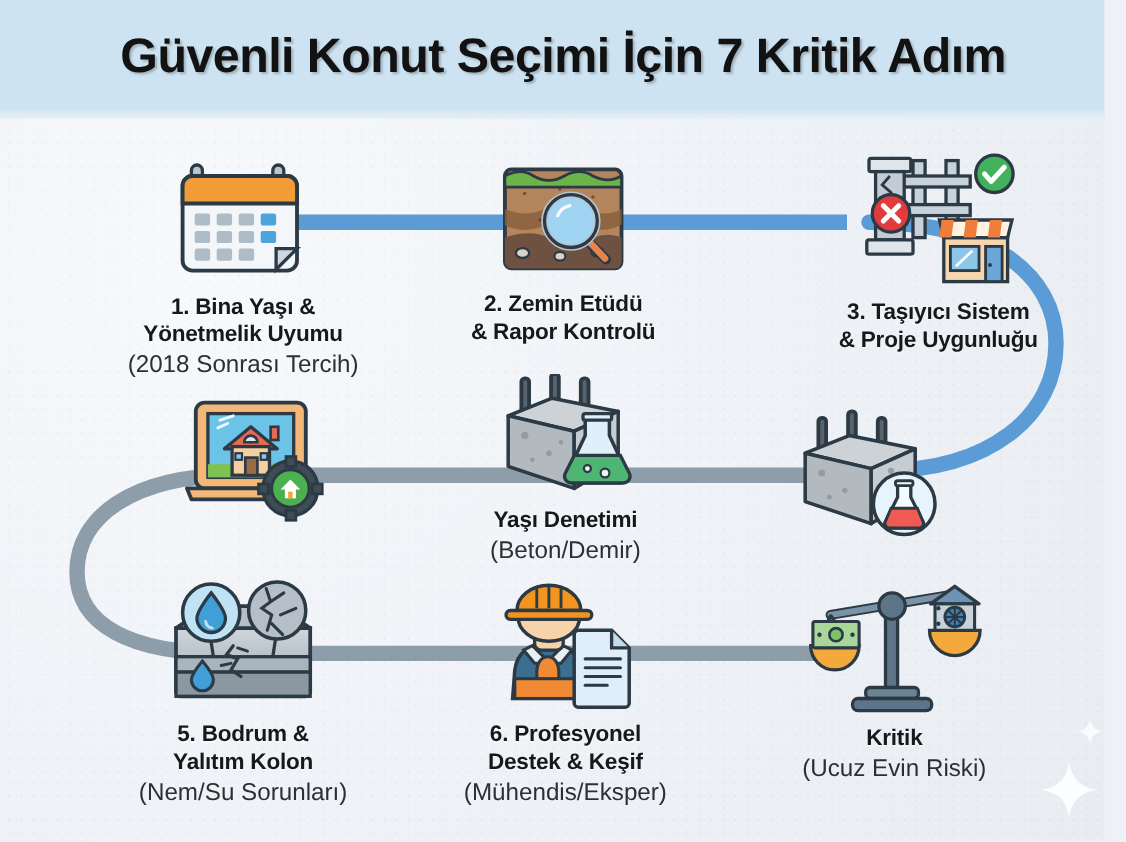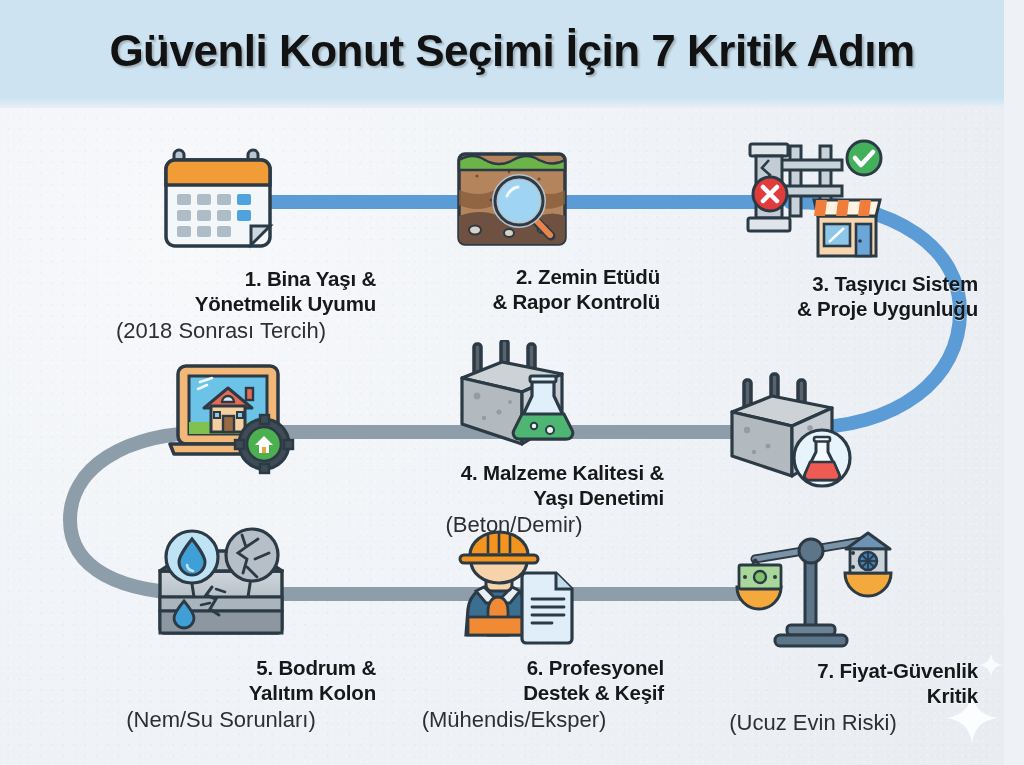--- a/index.html
+++ b/index.html
@@ -52,31 +52,30 @@
   #connectors{position:absolute;left:0;top:0;width:1024px;height:765px;pointer-events:none;}
   
   .step{position:absolute;text-align:center;}
   .step .icon-wrap{
     position:relative;margin:0 auto;
   }
   .step .label{
     font-size:20.5px;font-weight:bold;color:#17181a;line-height:1.22;
     letter-spacing:-0.2px;
     text-shadow:0 1px 0 rgba(255,255,255,.6);
-    text-align:right;
   }
   .step .sub{
     font-size:22px;font-weight:normal;color:#2d2f33;line-height:1.2;
     margin-top:2px;
   }
   .deco{position:absolute;}
   
   #step1{left:66px;top:138px;width:310px;}
   #step2{left:364px;top:138px;width:296px;}
-  #step3{left:648px;top:138px;width:330px;}
+  #step3{left:688px;top:138px;width:330px;}
   #step4{left:364px;top:340px;width:300px;}
   #step5{left:66px;top:525px;width:310px;}
   #step6{left:364px;top:525px;width:300px;}
   #step7{left:648px;top:525px;width:330px;}
   #deco-laptop{left:160px;top:360px;}
   #deco-block{left:718px;top:370px;}
   .txtblock{margin-top:8px;}
 </style>
 </head>
 <body>
@@ -271,21 +270,20 @@
         <g>
           <path d="M88 40 h22 v16 l16 34 a6 6 0 0 1 -5 9 H77 a6 6 0 0 1 -5 -9 l16 -34 Z" fill="#dff0fa" stroke="#2b3a45" stroke-width="3.2" stroke-linejoin="round"></path>
           <path d="M78 74 h42 l8 16 a6 6 0 0 1 -5 9 H75 a6 6 0 0 1 -5 -9 Z" fill="#4fb573" stroke="#2b3a45" stroke-width="3"></path>
           <rect x="86" y="36" width="26" height="6" rx="2" fill="#dff0fa" stroke="#2b3a45" stroke-width="3"></rect>
           <circle cx="90" cy="86" r="3.2" fill="#e9f7ee" stroke="#2b3a45" stroke-width="2"></circle>
           <circle cx="106" cy="90" r="4" fill="#e9f7ee" stroke="#2b3a45" stroke-width="2"></circle>
         </g>
       </svg>
     </div>
     <div class="txtblock">
-      <div class="label">4. Malzeme Kalitesi &amp;</div>
       <div class="label">Yaşı Denetimi</div>
       <div class="sub">(Beton/Demir)</div>
     </div>
   </div>
 
   <div class="deco" id="deco-block">
     <svg width="150" height="120" viewBox="0 0 150 120">
       <g stroke="#2b3a45" stroke-width="3.5" fill="#5a636b">
         <rect x="26" y="10" width="7" height="32" rx="3"></rect>
         <rect x="53" y="4" width="7" height="38" rx="3"></rect>
@@ -392,19 +390,18 @@
           <line x1="135" y1="27" x2="135" y2="45"></line>
             <line x1="126" y1="36" x2="144" y2="36"></line>
           <line x1="129" y1="30" x2="141" y2="42"></line>
             <line x1="141" y1="30" x2="129" y2="42"></line>
         </g>
         <circle cx="120" cy="28" r="2" fill="#2b3a45"></circle>
           <circle cx="120" cy="42" r="2" fill="#2b3a45"></circle>
       </svg>
     </div>
     <div class="txtblock">
-      <div class="label">7. Fiyat-Güvenlik</div>
       <div class="label">Kritik</div>
       <div class="sub">(Ucuz Evin Riski)</div>
     </div>
   </div>
 
 </div>
 
 </body></html>

